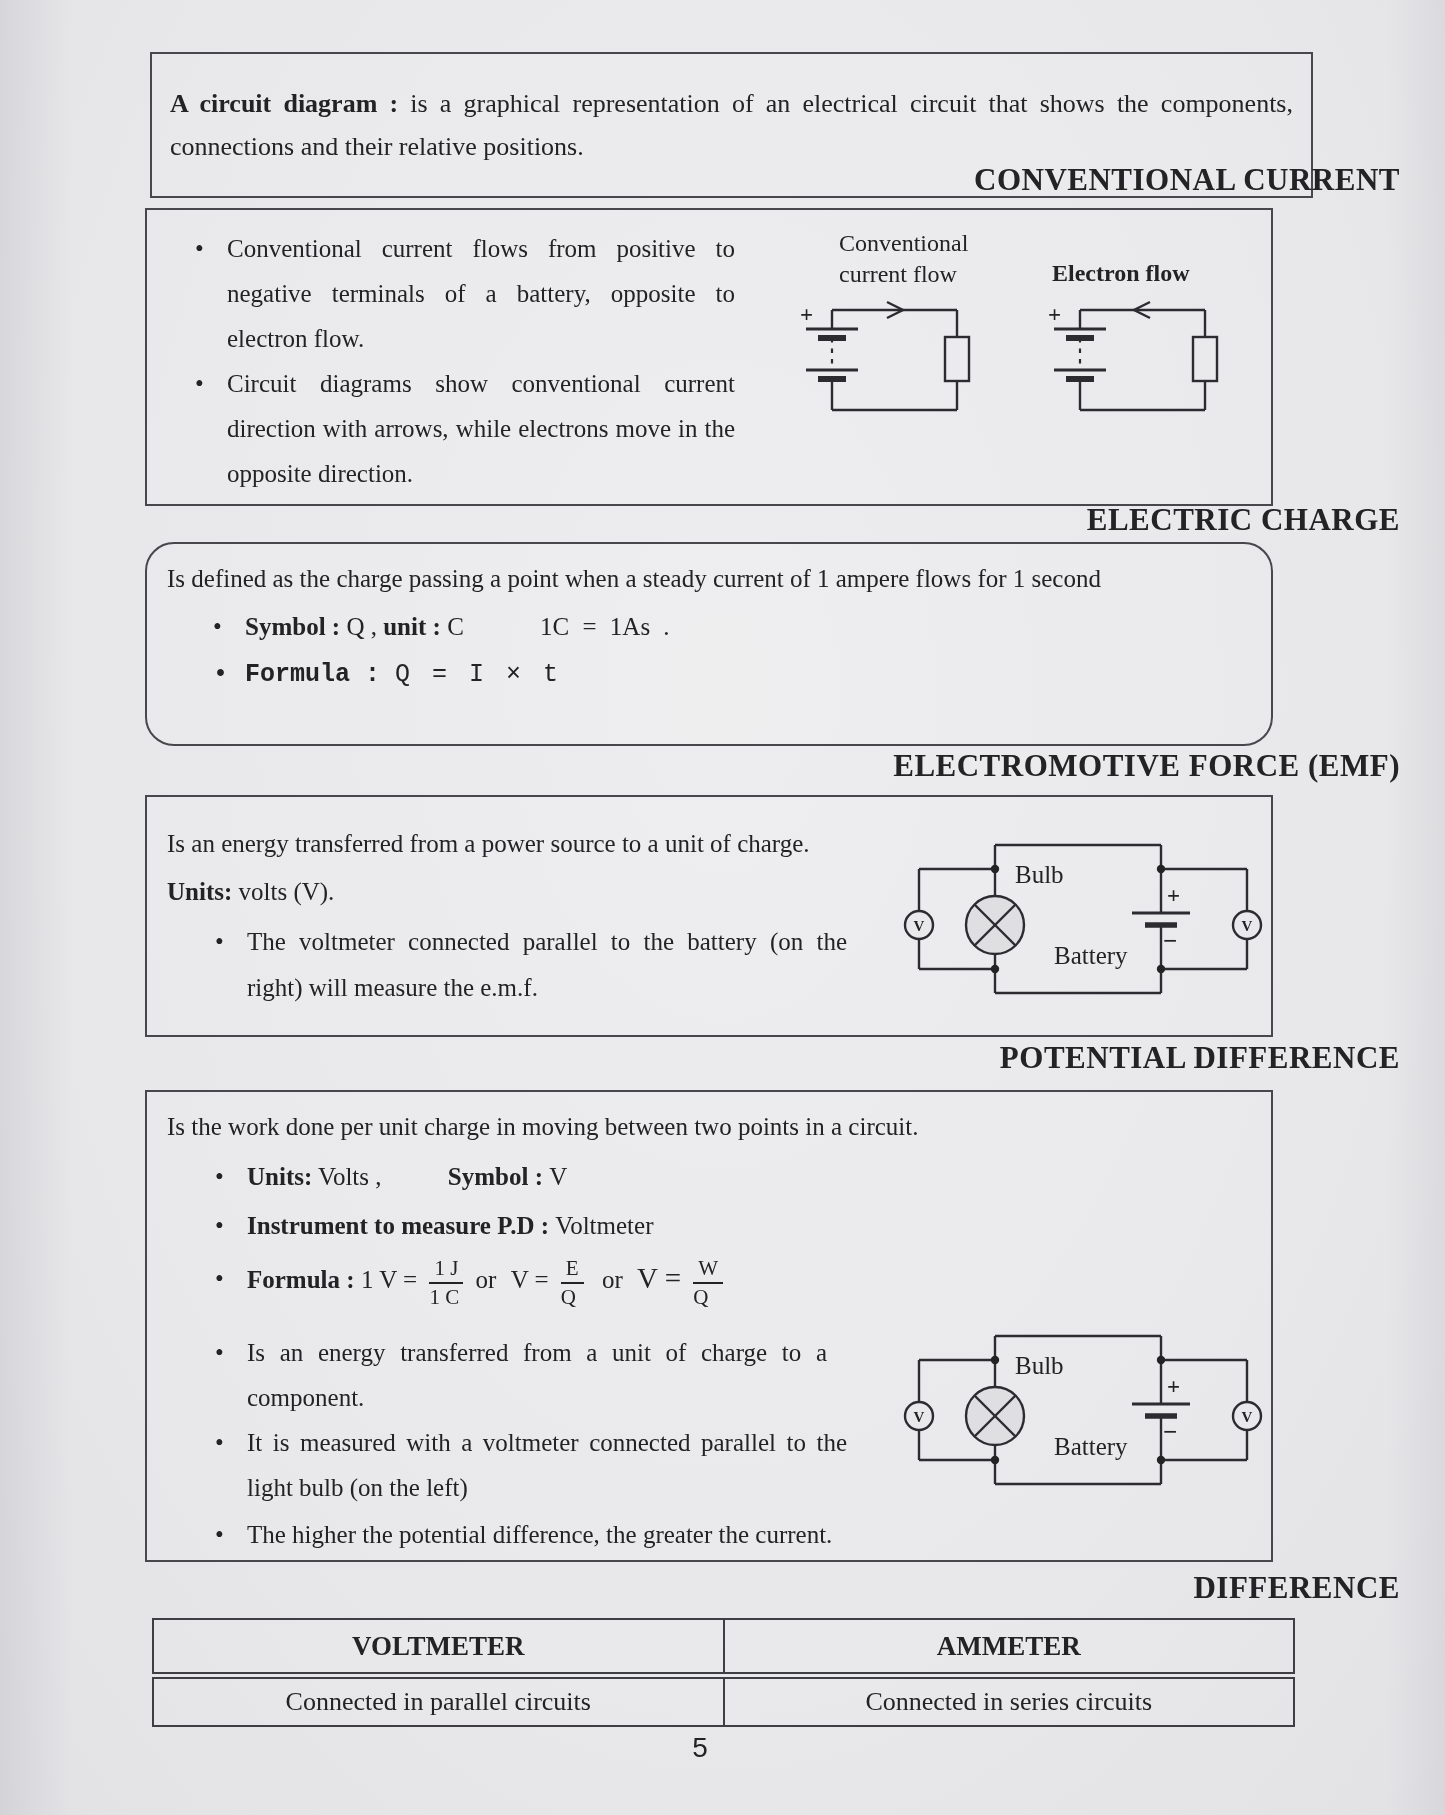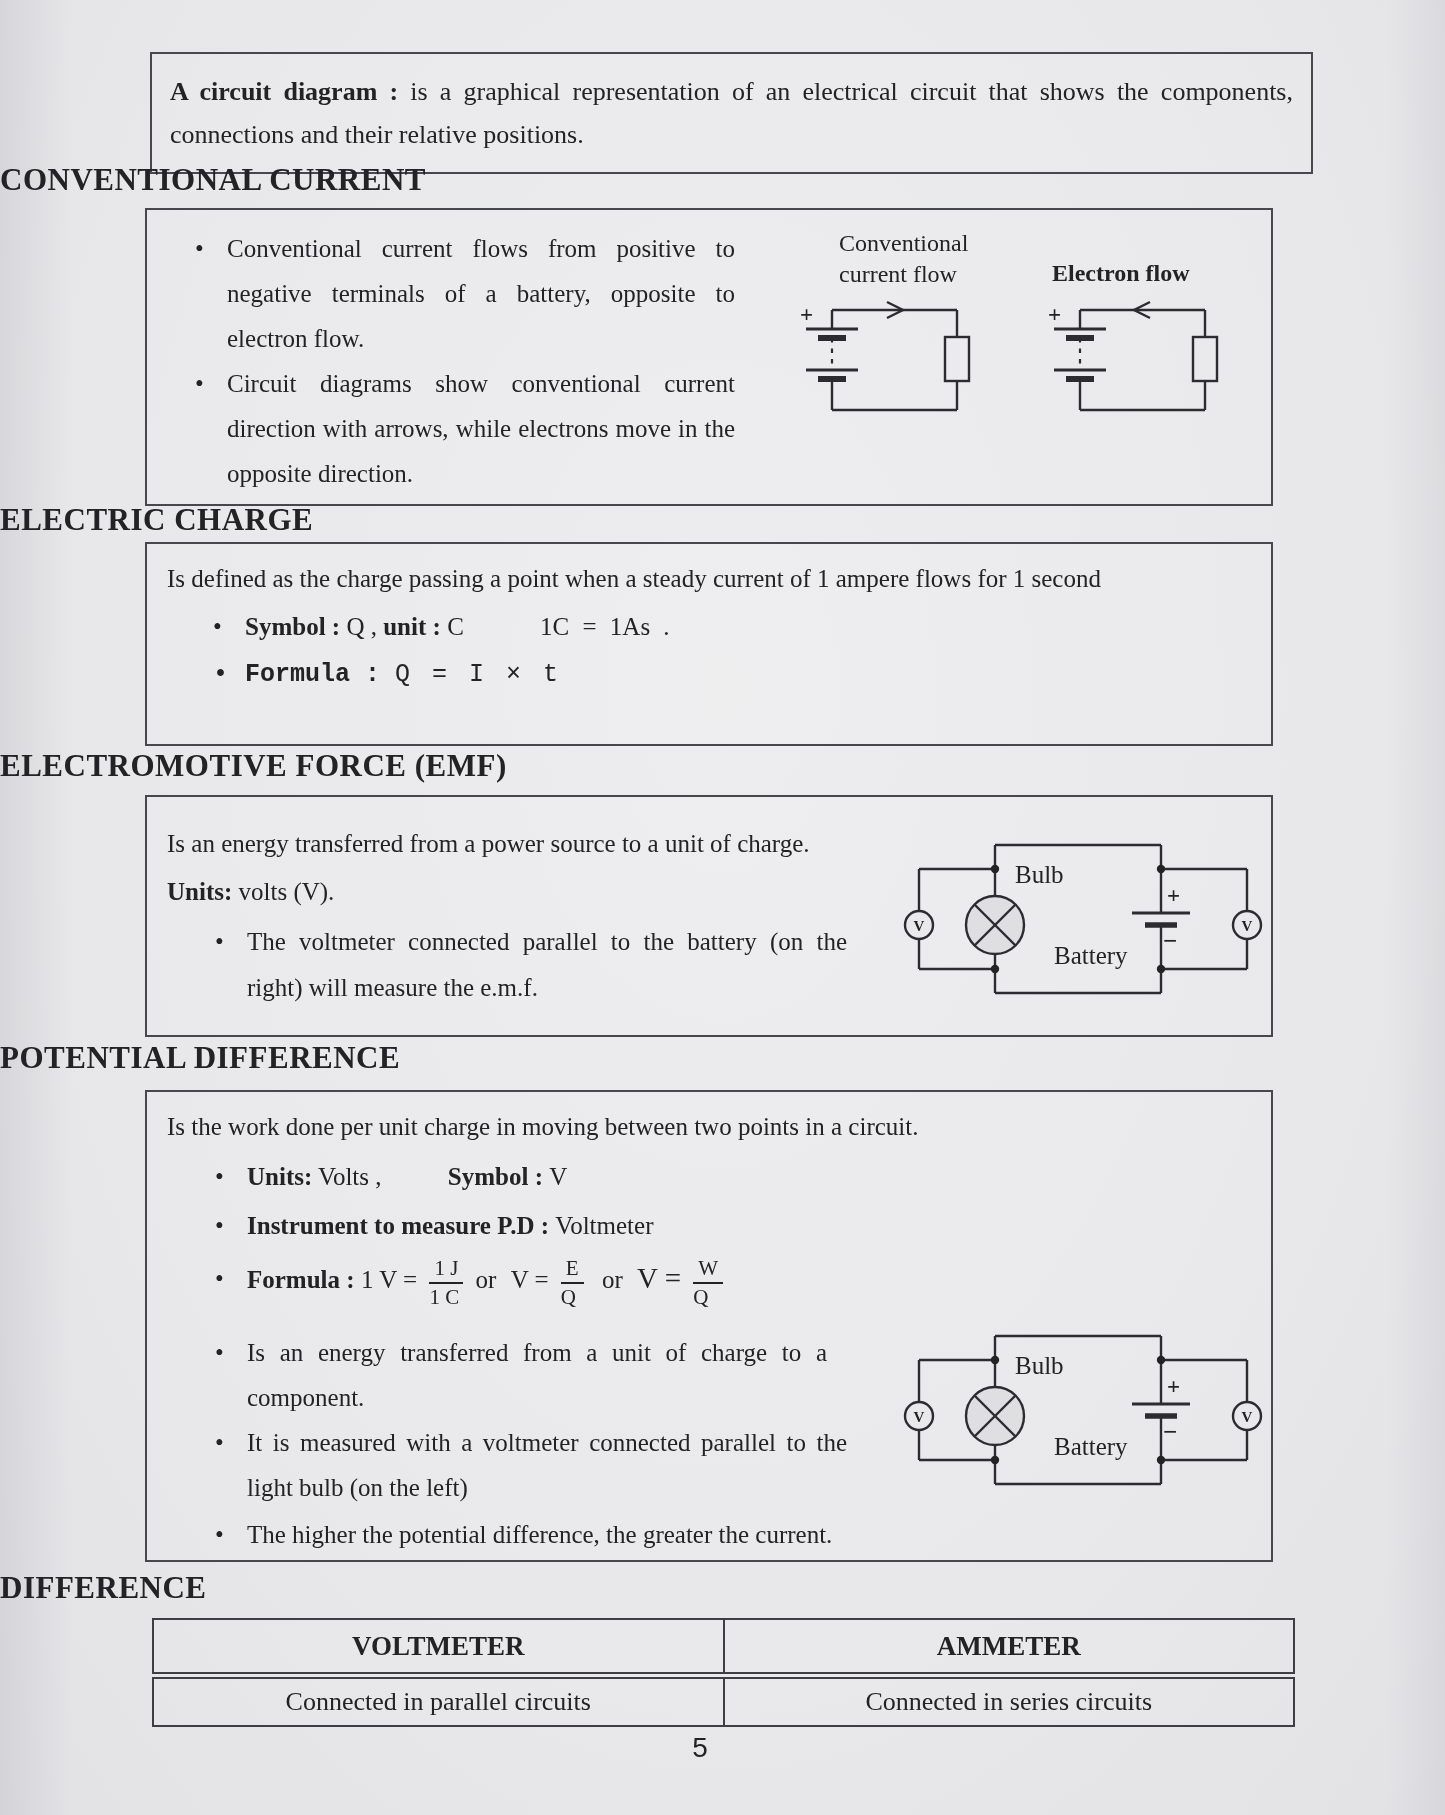--- a/index.html
+++ b/index.html
@@ -16,21 +16,21 @@
     overflow:hidden;
   }
   .box{
     position:absolute;
     border:2px solid #47474c;
     box-sizing:border-box;
     background:rgba(255,255,255,0.06);
   }
   .heading{
     position:absolute;left:0;width:1400px;
-    text-align:left;font-weight:bold;
+    text-align:right;font-weight:bold;
     font-size:31px;letter-spacing:0.5px;
   }
   .bodytext{font-size:25px;line-height:45px;}
   .justify{text-align:justify;}
   .b{font-weight:bold;}
   .bullet{position:relative;padding-left:38px;}
   .bullet::before{content:"\2022";position:absolute;left:6px;top:0;}
   .wide{word-spacing:7px;}
   .frac{
     display:inline-block;vertical-align:-16px;
@@ -55,21 +55,21 @@
     border:2.5px solid #3e3e43;
     font-size:26px;height:46px;text-align:center;padding:0 14px;
   }
   .pagenum{position:absolute;left:0;width:1400px;top:1732px;text-align:center;font-size:28px;font-family:"Liberation Sans",sans-serif;}
 </style>
 </head>
 <body>
 
 <div class="paper">
 
-  <div class="box bodytext justify" style="left:150px;top:52px;width:1163px;min-height:104px;padding:16px 18px;line-height:43px;font-size:26px;">
+  <div class="box bodytext justify" style="left:150px;top:52px;width:1163px;min-height:104px;padding:28px 18px;line-height:43px;font-size:26px;">
     <span class="b">A circuit diagram :</span>
     <span>is a graphical representation of an electrical circuit that shows the components, connections and their relative positions.</span>
   </div>
 
   <div class="heading" style="top:162px;">CONVENTIONAL CURRENT</div>
 
   <div class="box" style="left:145px;top:208px;width:1128px;height:298px;">
     <div class="bodytext justify bullet" style="position:absolute;left:42px;top:16px;width:508px;">Conventional current flows from positive to negative terminals of a battery, opposite to electron flow.</div>
     <div class="bodytext justify bullet" style="position:absolute;left:42px;top:151px;width:508px;">Circuit diagrams show conventional current direction with arrows, while electrons move in the opposite direction.</div>
 
@@ -114,21 +114,21 @@
           <path d="M26,99 H54" stroke-width="6"></path>
         </g>
         <path d="M40,99 V130"></path>
       </g>
       <text x="8" y="42" font-size="23" font-weight="bold">+</text>
     </svg>
   </div>
 
   <div class="heading" style="top:502px;">ELECTRIC CHARGE</div>
 
-  <div class="box bodytext" style="left:145px;top:542px;width:1128px;height:204px;padding:12px 20px;line-height:46px;">
+  <div class="box bodytext" style="left:145px;top:542px;width:1128px;height:204px;padding:12px 20px;line-height:46px;border-radius:29px;">
     <div class="justify" style="max-width:1055px;">Is defined as the charge passing a point when a steady current of 1 ampere flows for 1 second</div>
     <div class="bullet" style="margin-left:40px;margin-top:2px;">
       <span class="b">Symbol : </span><span>Q</span><span> , </span><span class="b">unit : </span><span>C</span>
       <span class="wide" style="margin-left:70px;">1C = 1As .</span>
     </div>
     <div class="bullet" style="margin-left:40px;margin-top:2px;font-family:Liberation Mono, monospace;">
       <span class="b">Formula : </span><span class="wide">Q = I × t</span>
     </div>
   </div>
 

